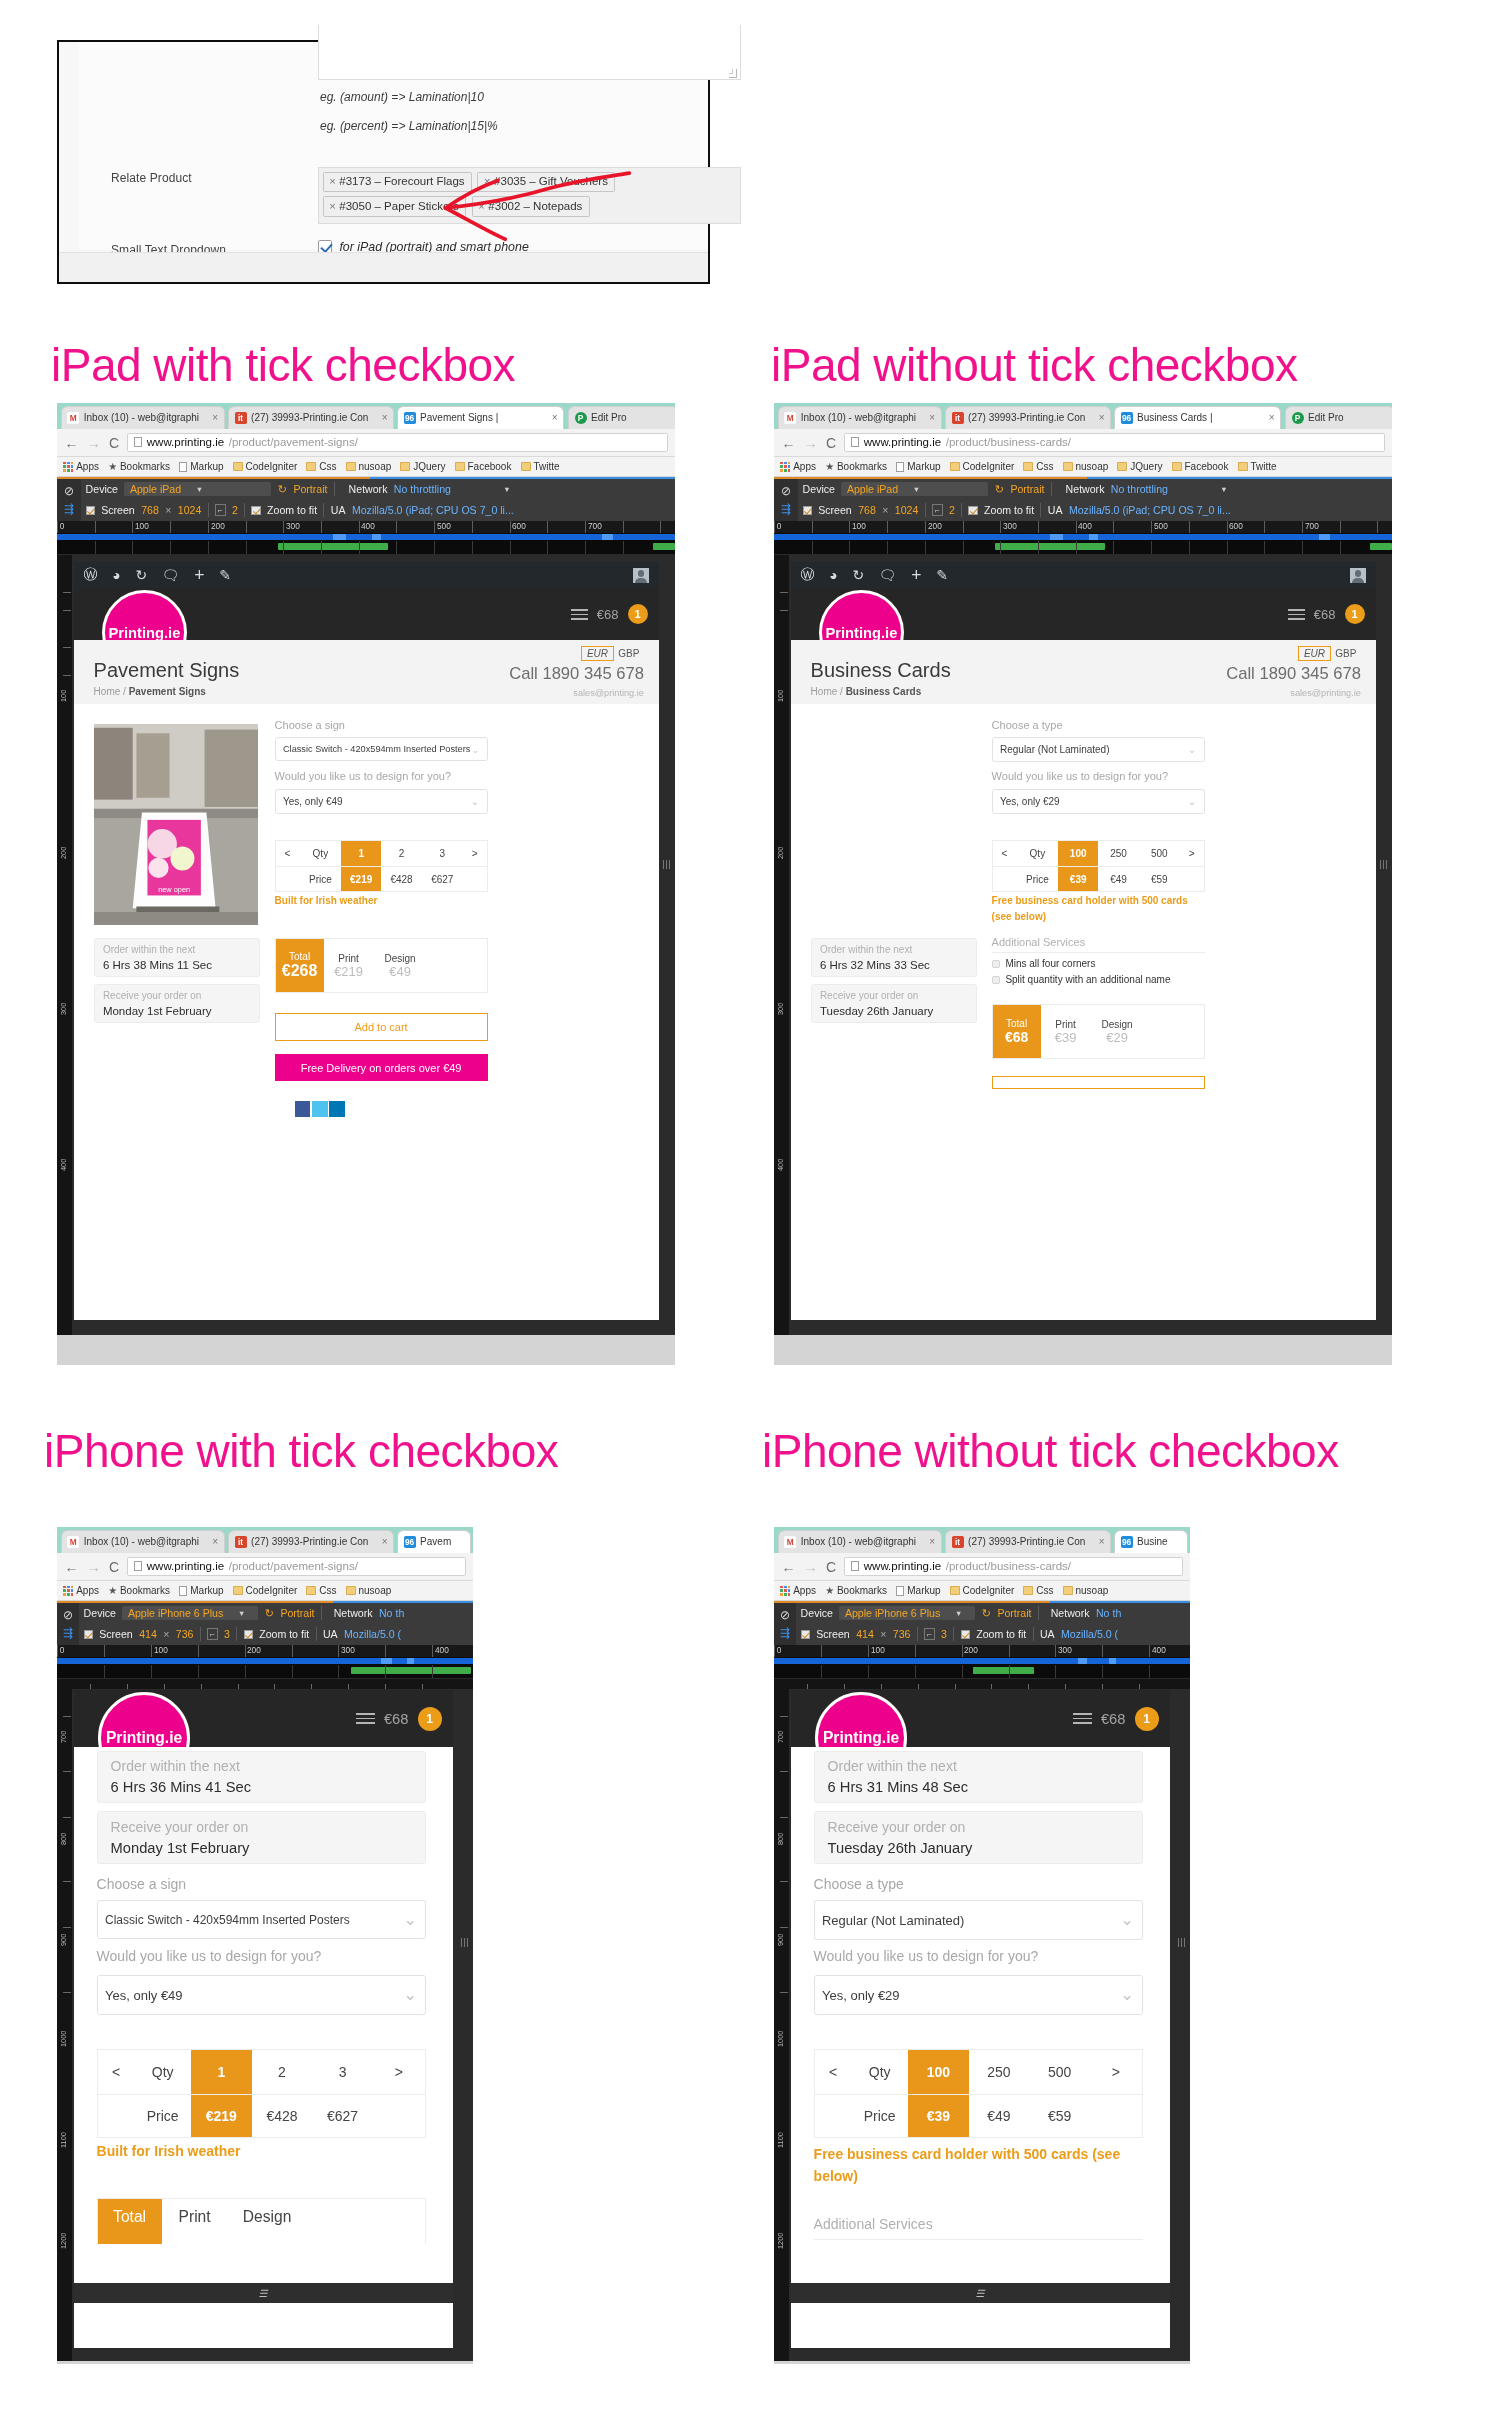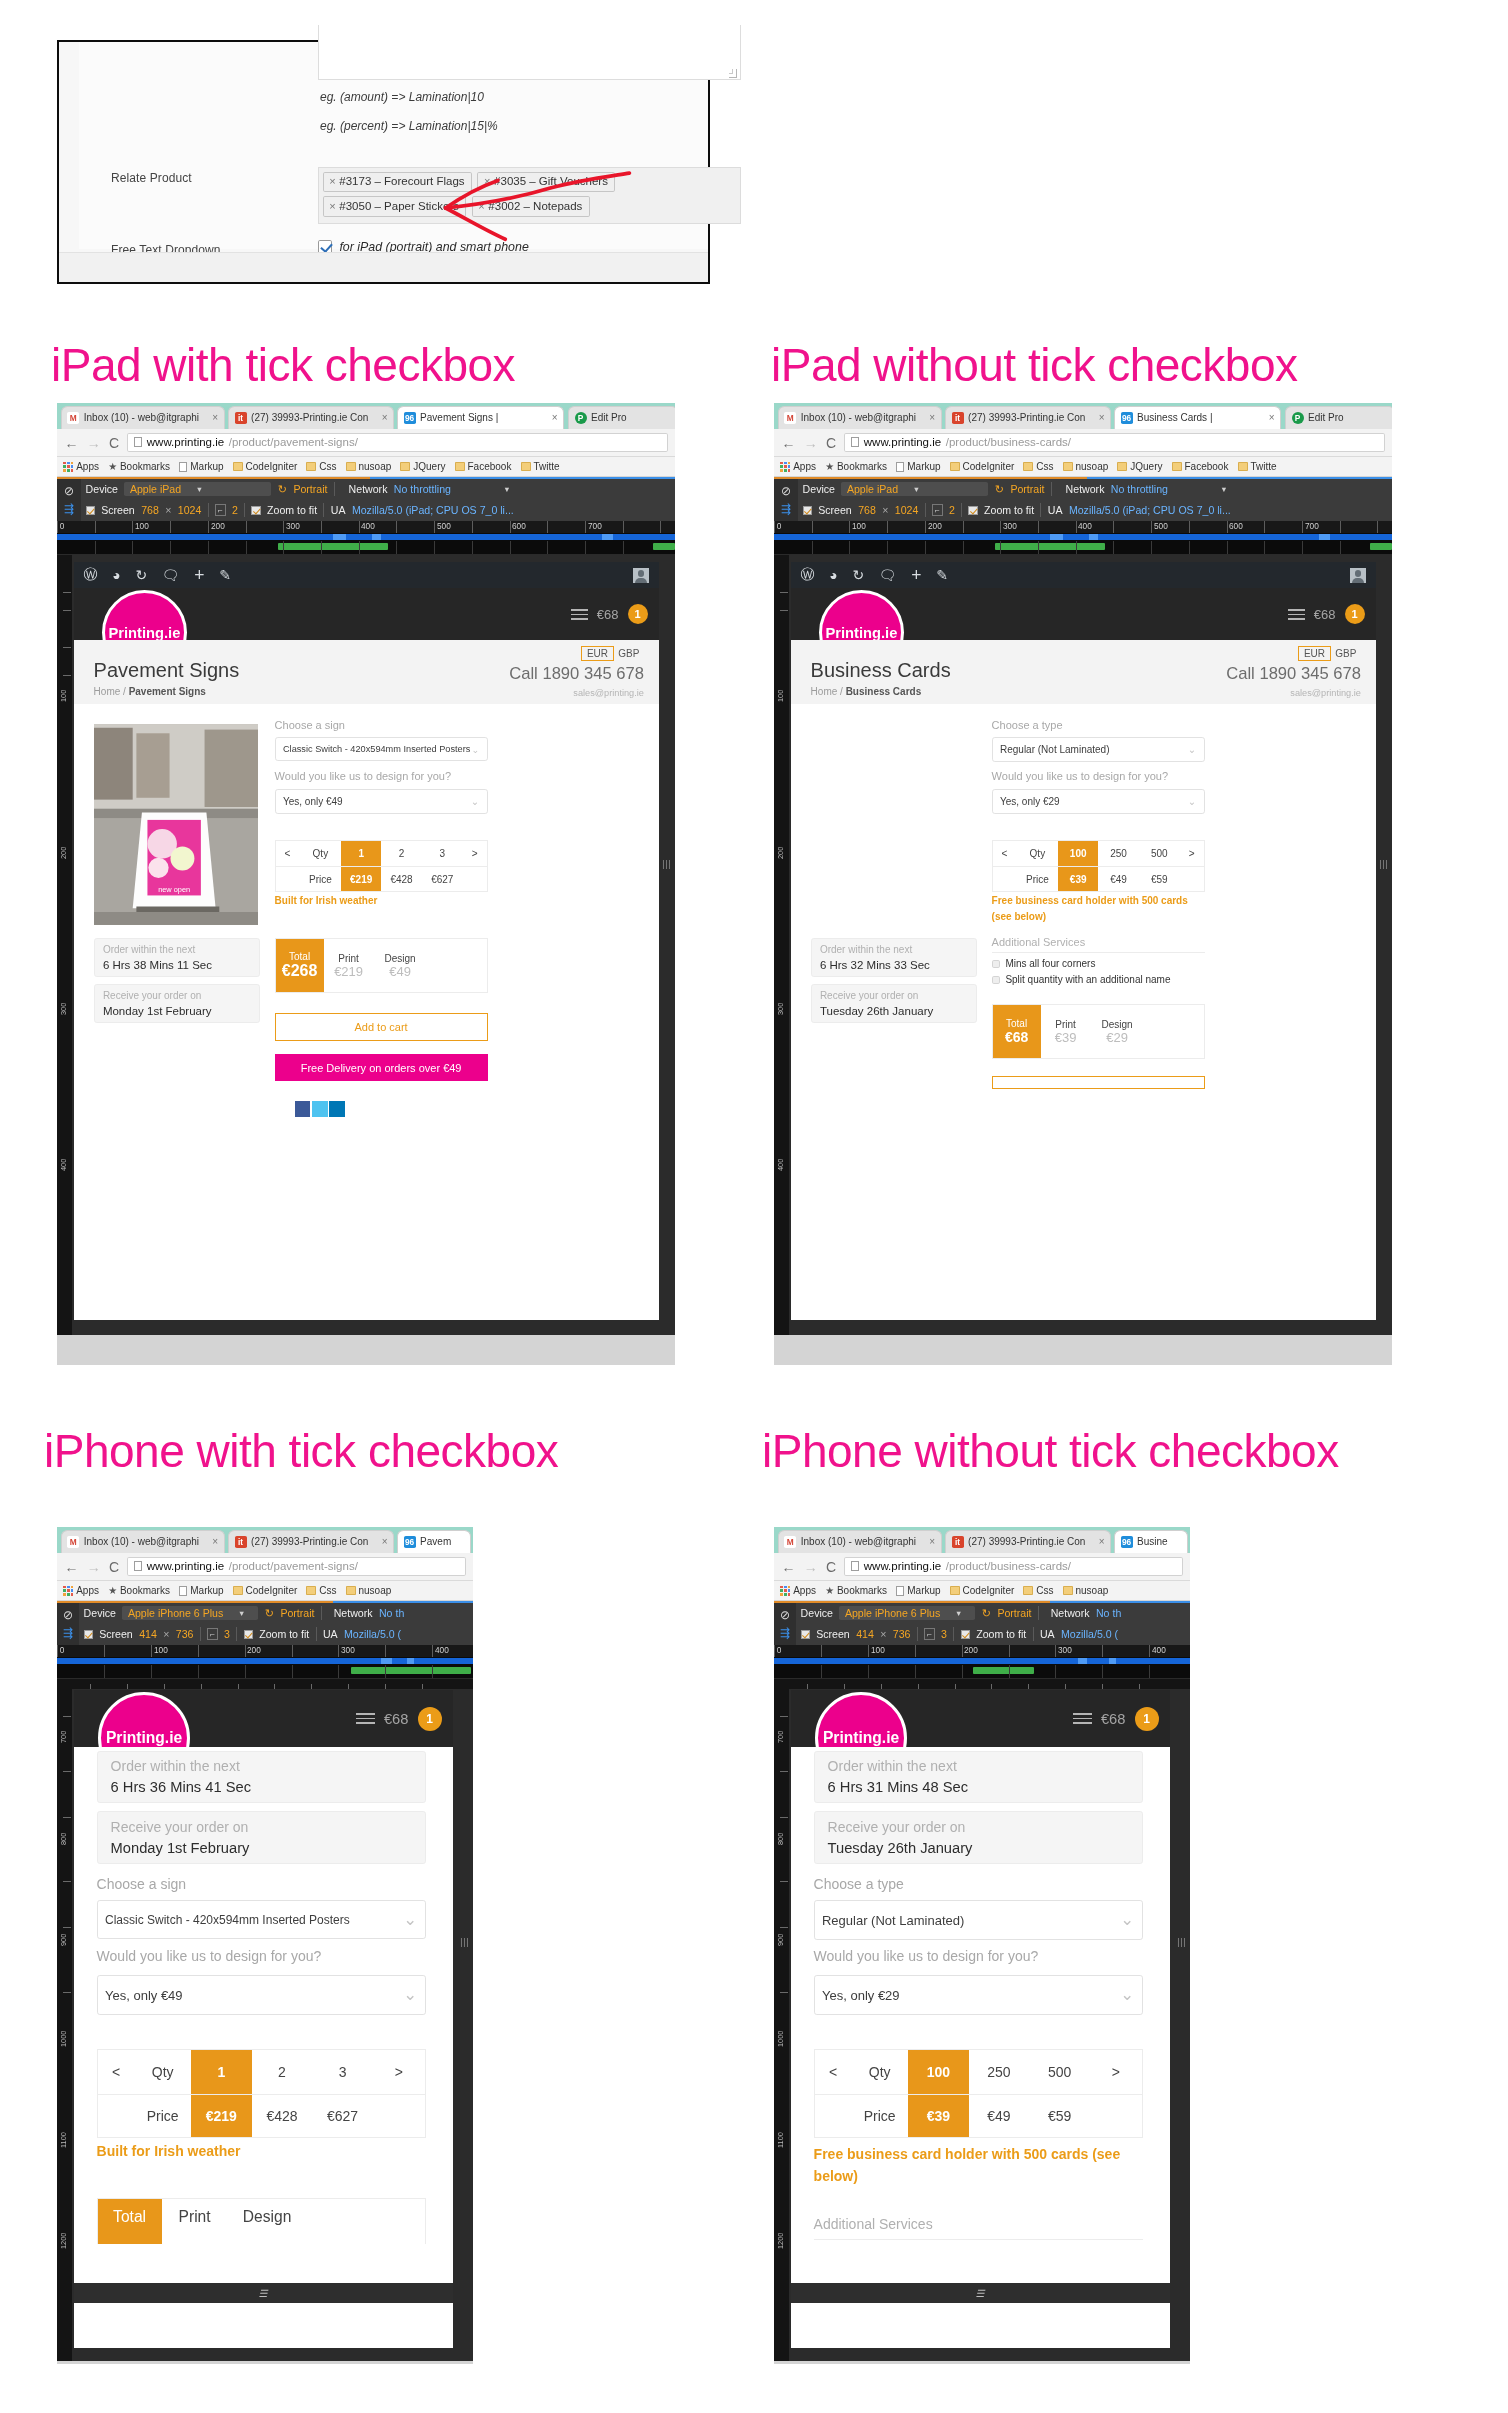--- a/index.html
+++ b/index.html
@@ -153,21 +153,21 @@
   .cartbadge{ border-radius:50%; background:#eb9c18; color:#fff; display:flex; align-items:center; justify-content:center; font-weight:bold; }
 
   
   .titlestrip{ background:#f3f3f3; position:relative; }
   .prodtitle{ color:#3a3a3a; font-weight:400; }
   .crumbs{ color:#9b9b9b; }
   .crumbs b{ color:#555; font-weight:600;}
   .callus{ position:absolute; color:#6d6d6d; }
   .salesmail{ position:absolute; color:#b5b5b5; }
   .cur{ position:absolute; display:flex; align-items:center; }
-  .cur .eur{ border:0.9px solid #eb9c18; color:#555; padding:0.9px 4.6px; }
+  .cur .eur{ border:0.9px solid #eb9c18; color:#555; padding:0.9px 4.6px;font-style:italic; }
   .cur .gbp{ color:#555; padding:0.9px 4.6px; }
 
   
   .pbody{ background:#fff; position:relative; }
   .photo{ position:absolute; overflow:hidden; background:#8b8b8b; }
   .lbl{ color:#a8a8a8; }
   .sel{
     background:#fff; border:0.9px solid #e2e2e2; border-radius:2.8px;
     display:flex; align-items:center; padding:0 7.4px; color:#3d3d3d;
     position:absolute; white-space:nowrap; overflow:hidden;
@@ -212,21 +212,21 @@
 
     <div class="hint" style="top:48px;">eg. (amount) =&gt; Lamination|10</div>
     <div class="hint" style="top:77px;">eg. (percent) =&gt; Lamination|15|%</div>
 
     <div class="admin-label" style="left:32px; top:129px;">Relate Product</div>
     <div class="relate-box">
       <span class="tag"><span class="x">×</span><span>#3173 – Forecourt Flags</span></span><span class="tag"><span class="x">×</span><span>#3035 – Gift Vouchers</span></span>
       <span class="tag"><span class="x">×</span><span>#3050 – Paper Stickers</span></span><span class="tag"><span class="x">×</span><span>#3002 – Notepads</span></span>
     </div>
 
-    <div class="admin-label" style="left:32px; top:201px;">Free Text Dropdown</div>
+    <div class="admin-label" style="left:32px; top:201px;">Small Text Dropdown</div>
     <div class="cb-row">
       <span class="cb checked"></span>
       <span class="cb-text">for iPad (portrait) and smart phone</span>
     </div>
   </div>
   <div class="admin-foot"></div>
 </div>
 
 <svg class="red-arrow" viewBox="0 0 210 80">
   <path d="M5,40 C45,36 80,30 120,18 C150,10 180,6 205,2" stroke="#e8152a" stroke-width="4" fill="none" stroke-linecap="round"></path>

